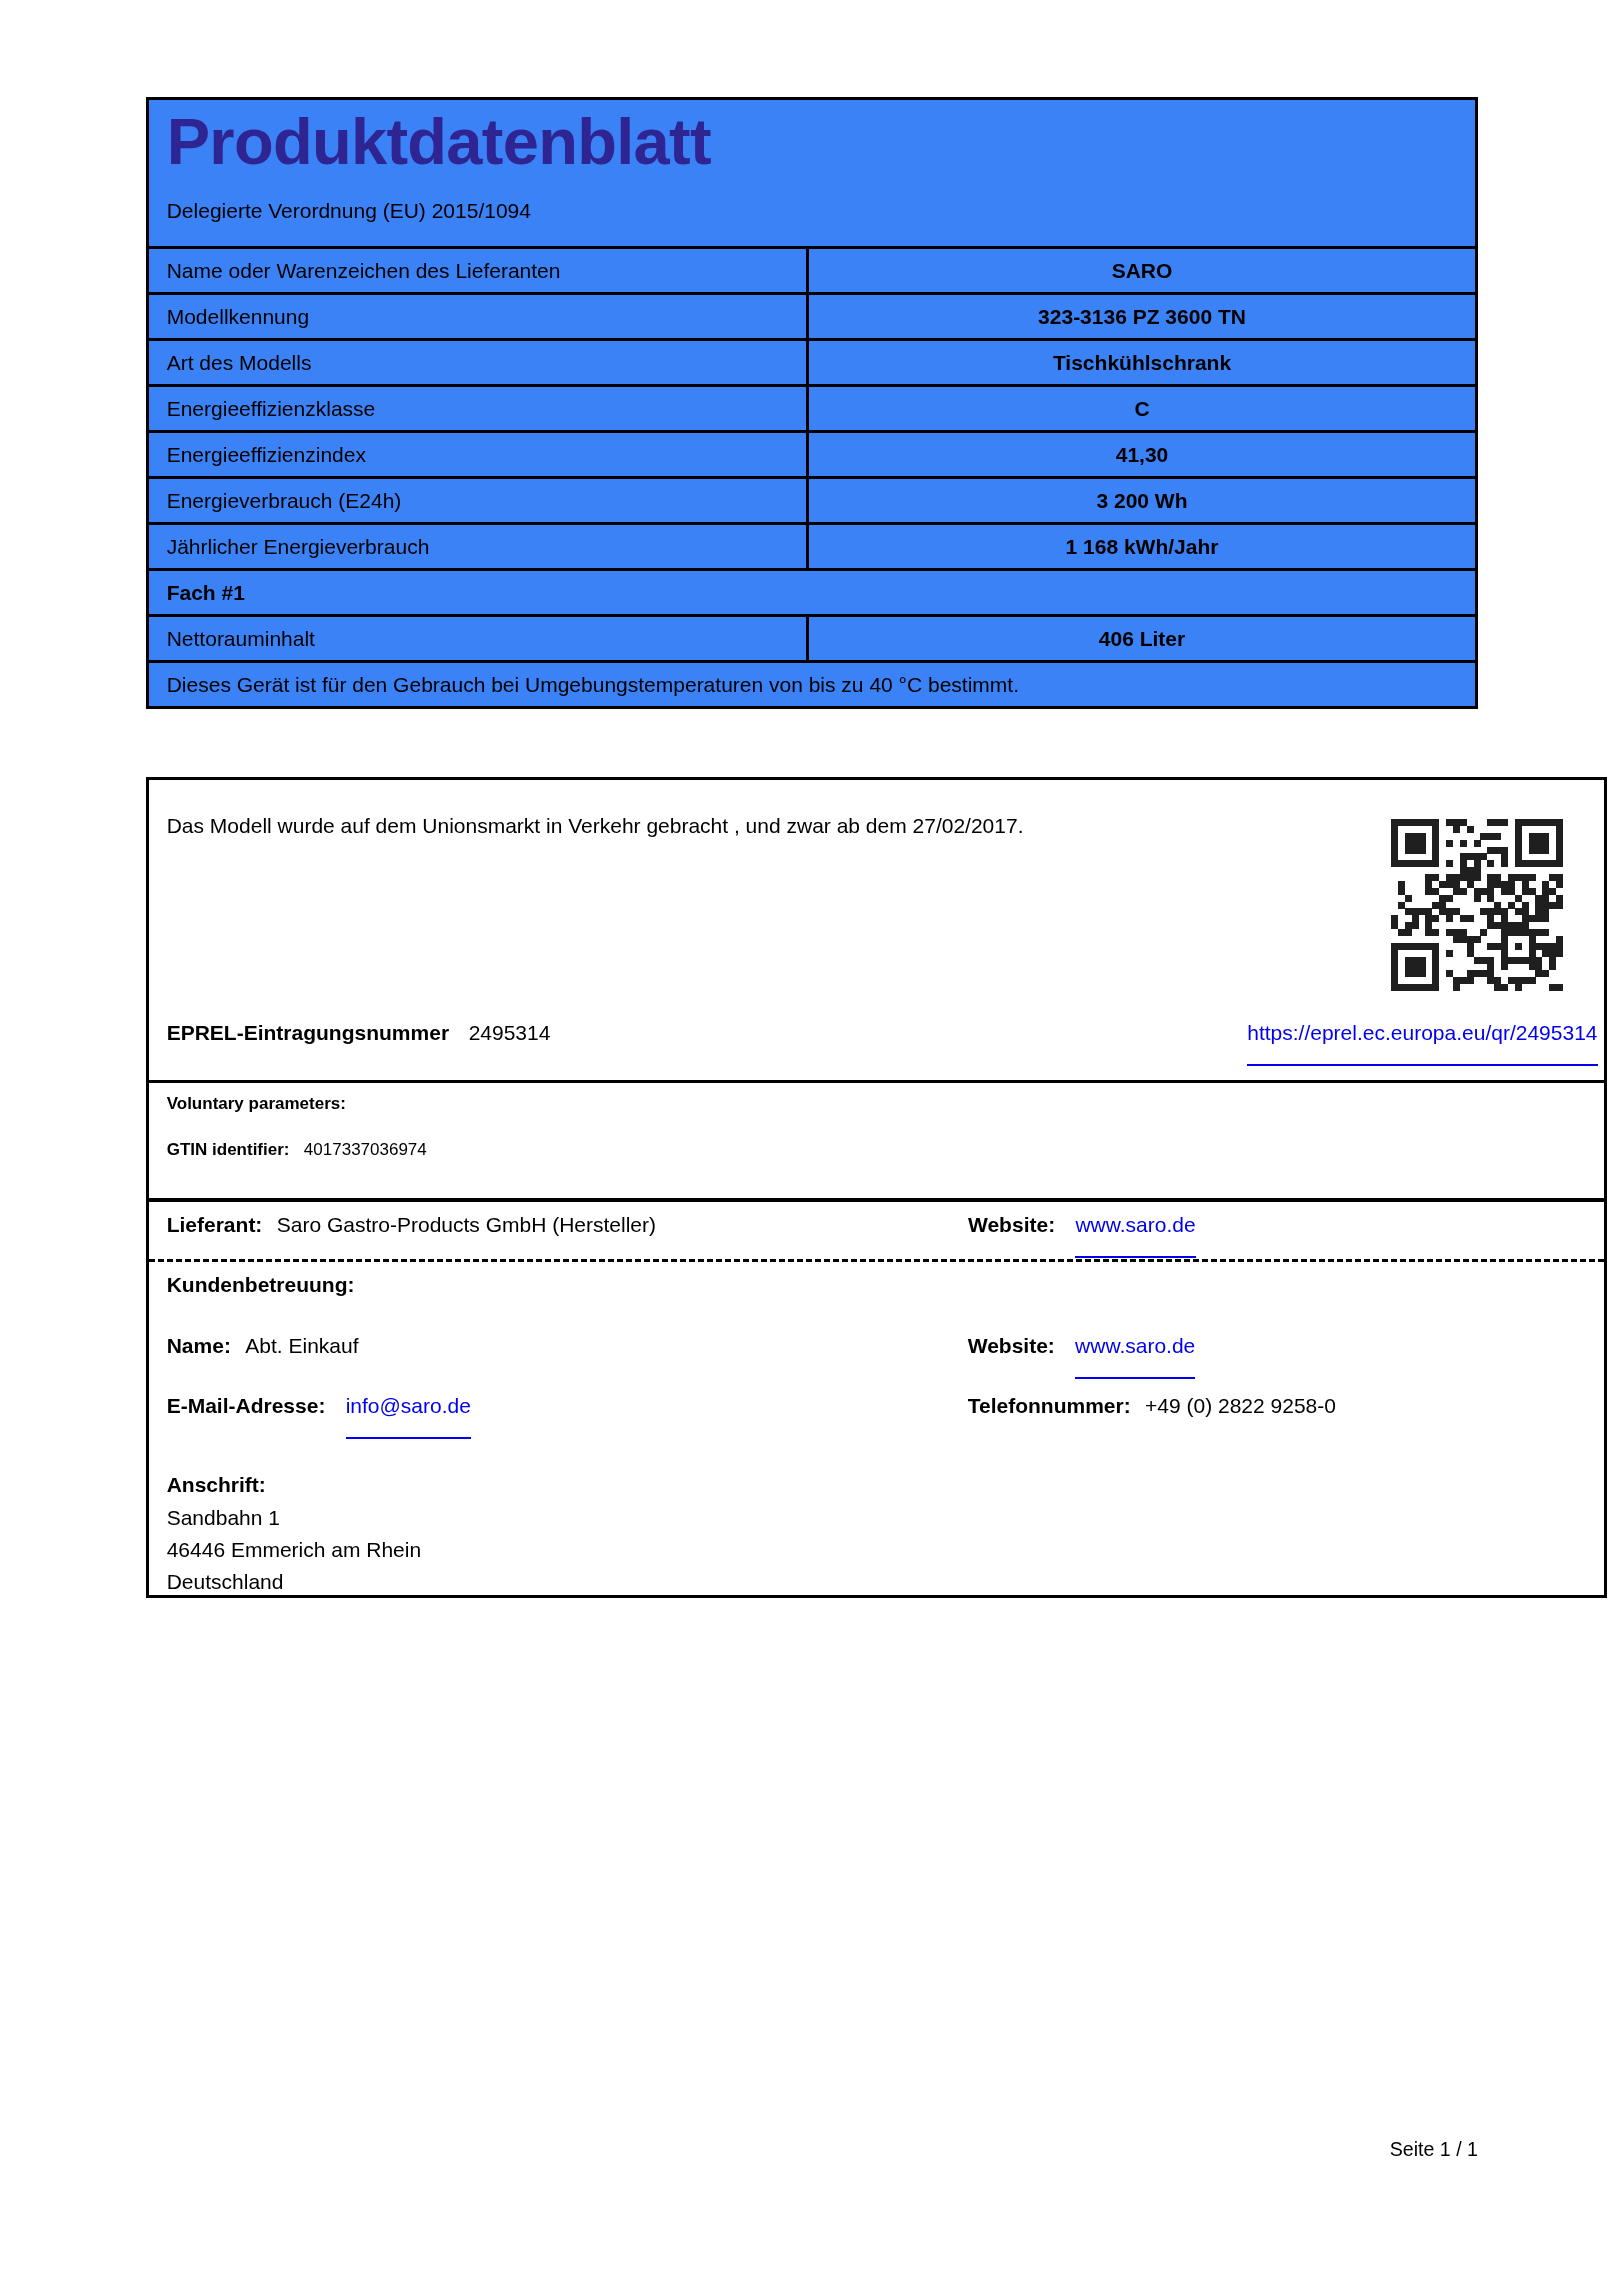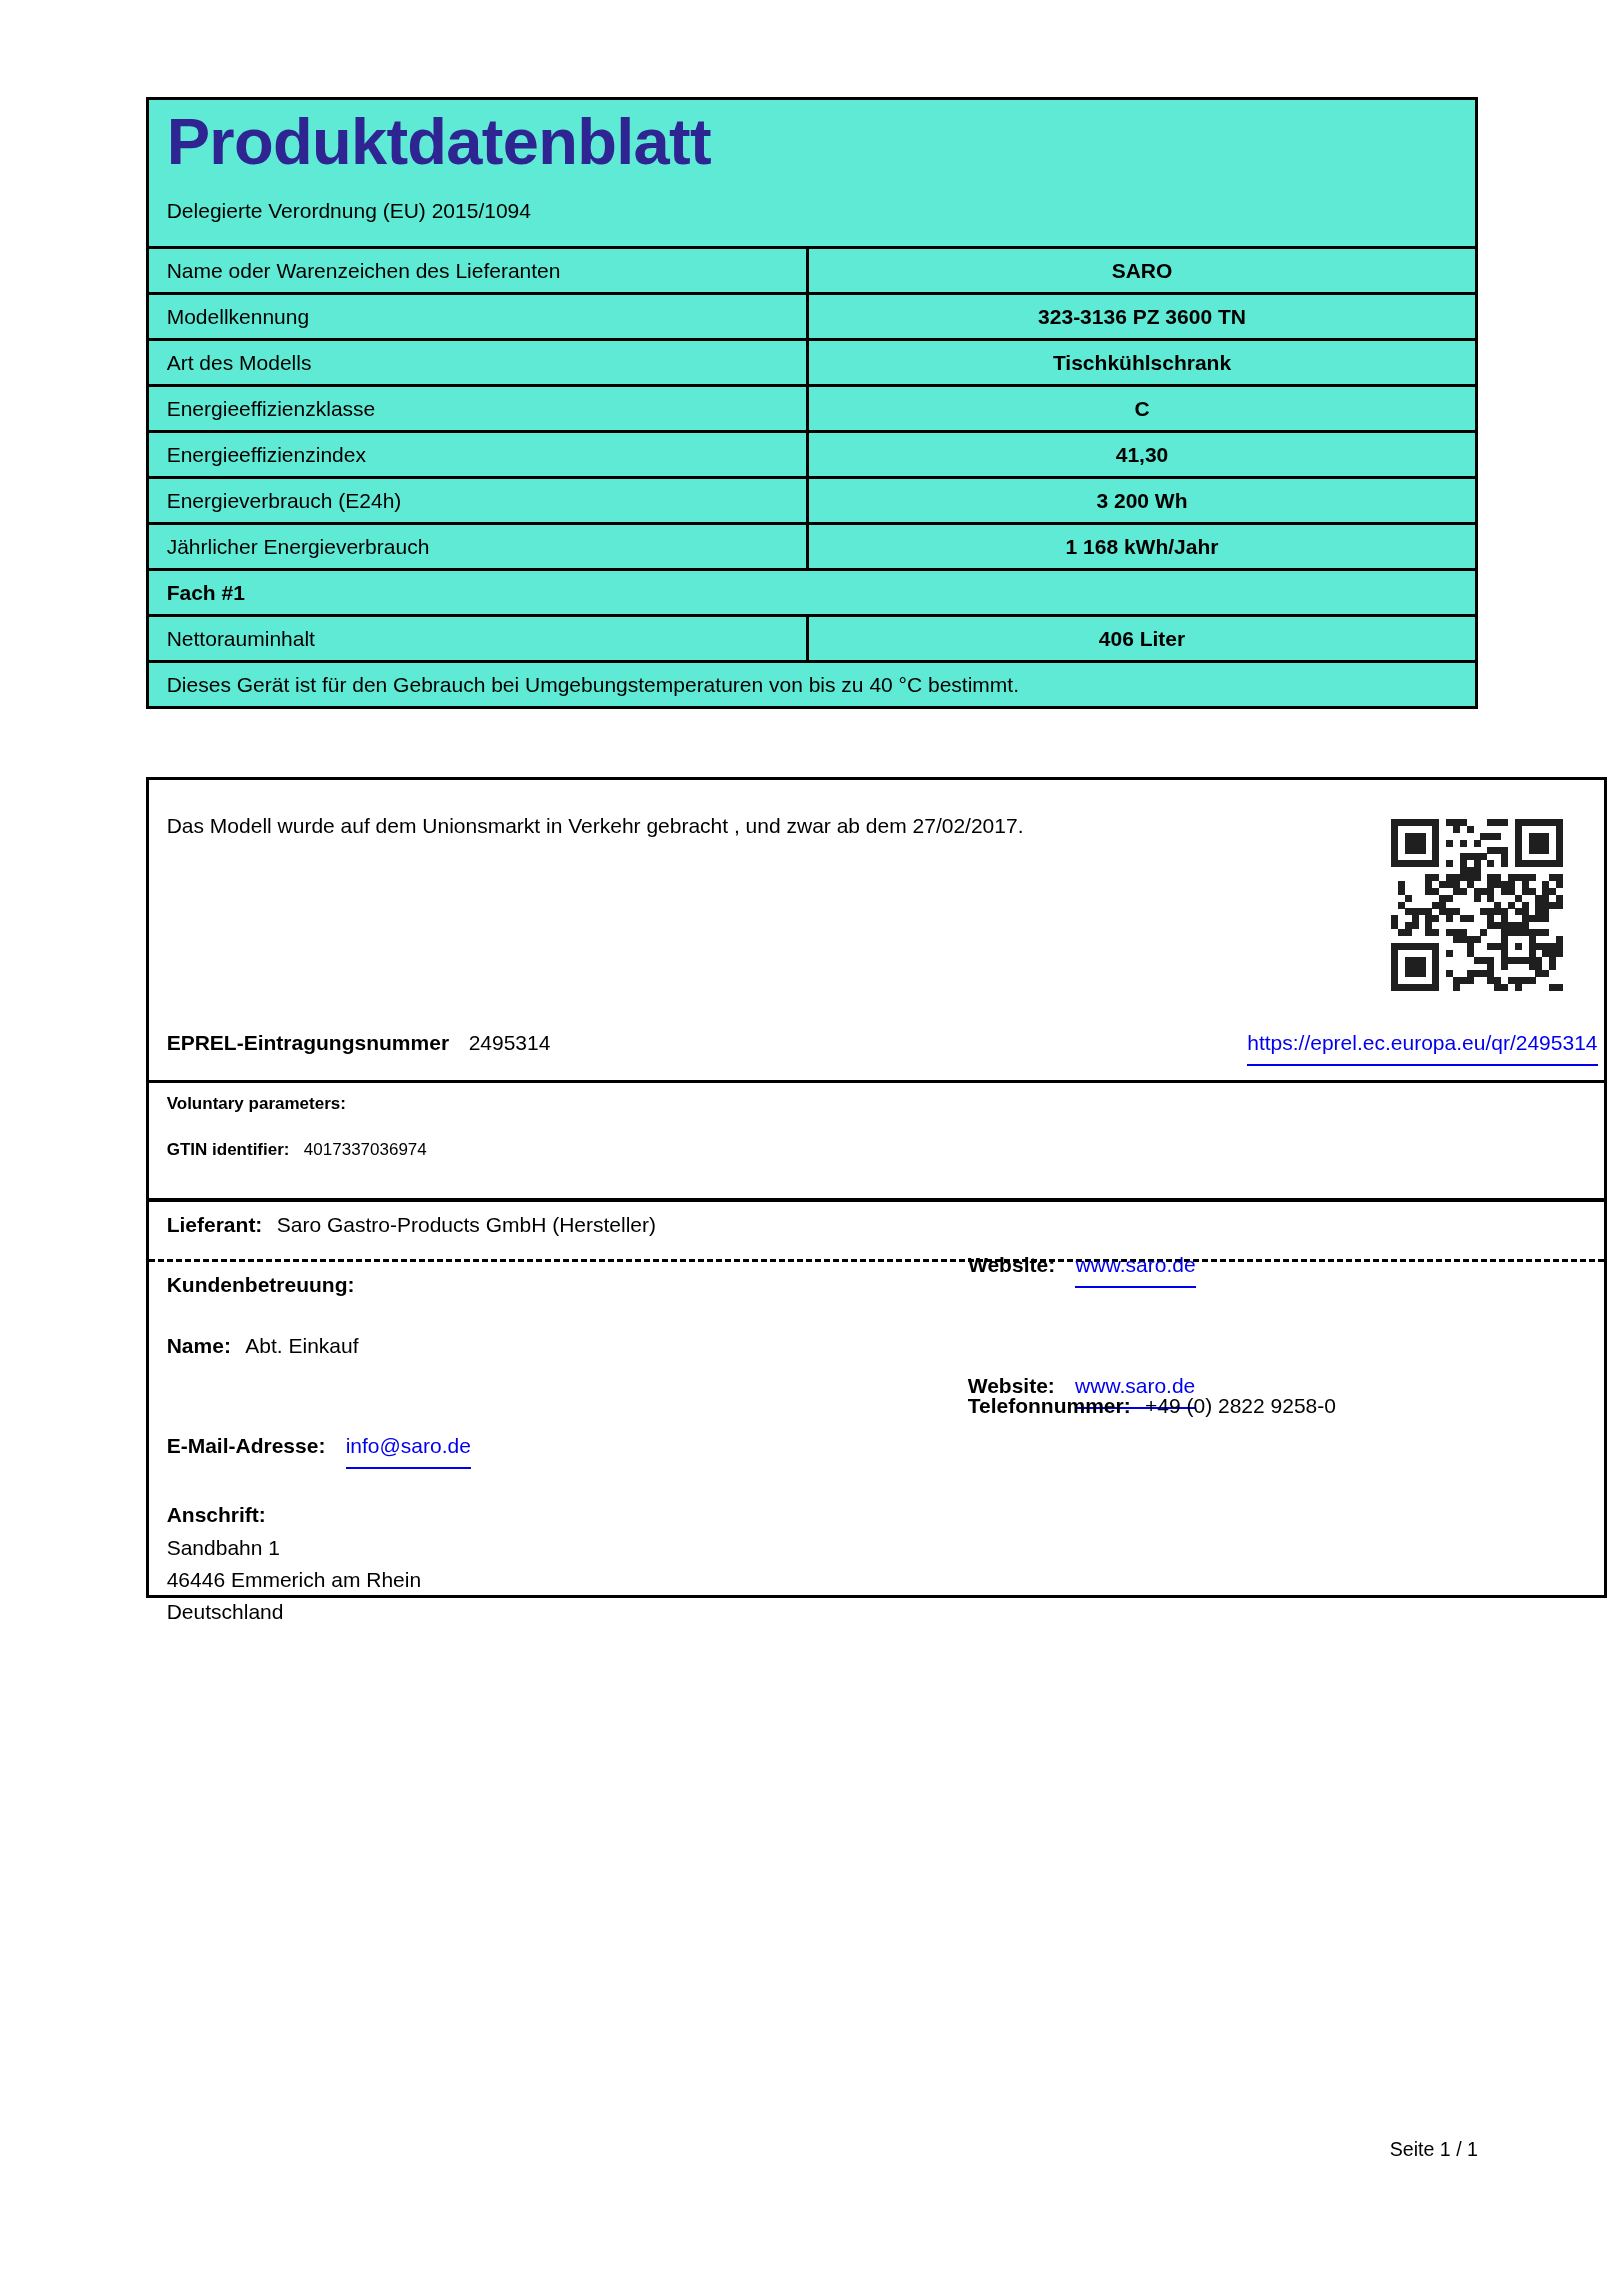--- a/index.html
+++ b/index.html
@@ -1,42 +1,42 @@
 <!DOCTYPE html>
 <html style="font-size:10.5px"><head>
 <meta charset="utf-8">
 <style>
   * { margin:0; padding:0; box-sizing:border-box; }
   html,body { background:#ffffff; }
   body { font-family:"Liberation Sans", sans-serif; color:#000; }
   .page { position:relative; width:1623px; height:2295px; background:#fff; overflow:hidden; }
 
   
-  .box1 { position:absolute; left:146px; top:97px; width:1332px; border:3.9px solid #000; background:#5eead4; }
+  .box1 { position:absolute; left:146px; top:97px; width:1332px; border:3.9px solid #000; background:#3b82f6; }
   .box1-header { height:146px; padding:6.5px 17.7px 0 17.7px; }
   .doc-title { font-size:65px; font-weight:bold; color:#2E2492; line-height:1.08; letter-spacing:-0.7px; }
   .doc-subtitle { font-size:21px; margin-top:22px; }
 
   .trow { display:flex; height:46px; border-top:3.3px solid #000; align-items:stretch; }
   .tlabel { width:660px; border-right:3.3px solid #000; padding-left:17.7px; display:flex; align-items:center; font-size:21px; }
   .tvalue { flex:1; display:flex; align-items:center; justify-content:center; font-size:21px; font-weight:bold; }
   .trow-full { display:flex; height:46px; border-top:3.3px solid #000; align-items:center; padding-left:17.7px; font-size:21px; }
   .trow-full.bold { font-weight:bold; }
 
   
   .box2 { position:absolute; left:146px; top:777px; width:1461px; height:821px; border:3.9px solid #000; background:#fff; }
   .sec1 { position:relative; height:303px; border-bottom:3.3px solid #000; }
   .market-text { padding:33px 262px 0 17.7px; font-size:21px; line-height:26px; }
   .qr-wrap { position:absolute; top:39px; right:41px; width:172px; height:172px; }
   .qr-wrap svg { width:100%; height:100%; fill:#1f1f1f; shape-rendering:crispEdges; }
   .eprel-row { position:absolute; left:17.7px; right:6.5px; bottom:14.4px; display:flex; justify-content:space-between; align-items:baseline; font-size:21px; }
   .b { font-weight:bold; }
   .gap { margin-left:19.6px; }
   .gap-s { margin-left:14.4px; }
-  a.link { color:#0000EE; text-decoration:none; border-bottom:2.6px solid #0000EE; padding-bottom:9px; display:inline-block; cursor:pointer; font-size:21px;margin-top:40px; }
+  a.link { color:#0000EE; text-decoration:none; border-bottom:2.6px solid #0000EE; padding-bottom:19px; display:inline-block; cursor:pointer; font-size:21px; }
 
   .sec2 { height:119px; border-bottom:4.6px solid #000; padding:10.5px 17.7px 0 17.7px; font-size:17px; }
   .sec2 .gtin-line { margin-top:26px; }
 
   .sec3 { position:relative; height:60px; border-bottom:3.3px dashed #000; padding:11px 17.7px 0 17.7px; font-size:21px; }
   .col-right { position:absolute; left:819px; top:11px; white-space:nowrap; }
 
   .sec4 { position:relative; height:332px; padding:10.5px 17.7px 0 17.7px; font-size:21px; }
   .row-pair { position:relative; }
   .row-pair .col-right2 { position:absolute; left:801px; top:0; white-space:nowrap; }

